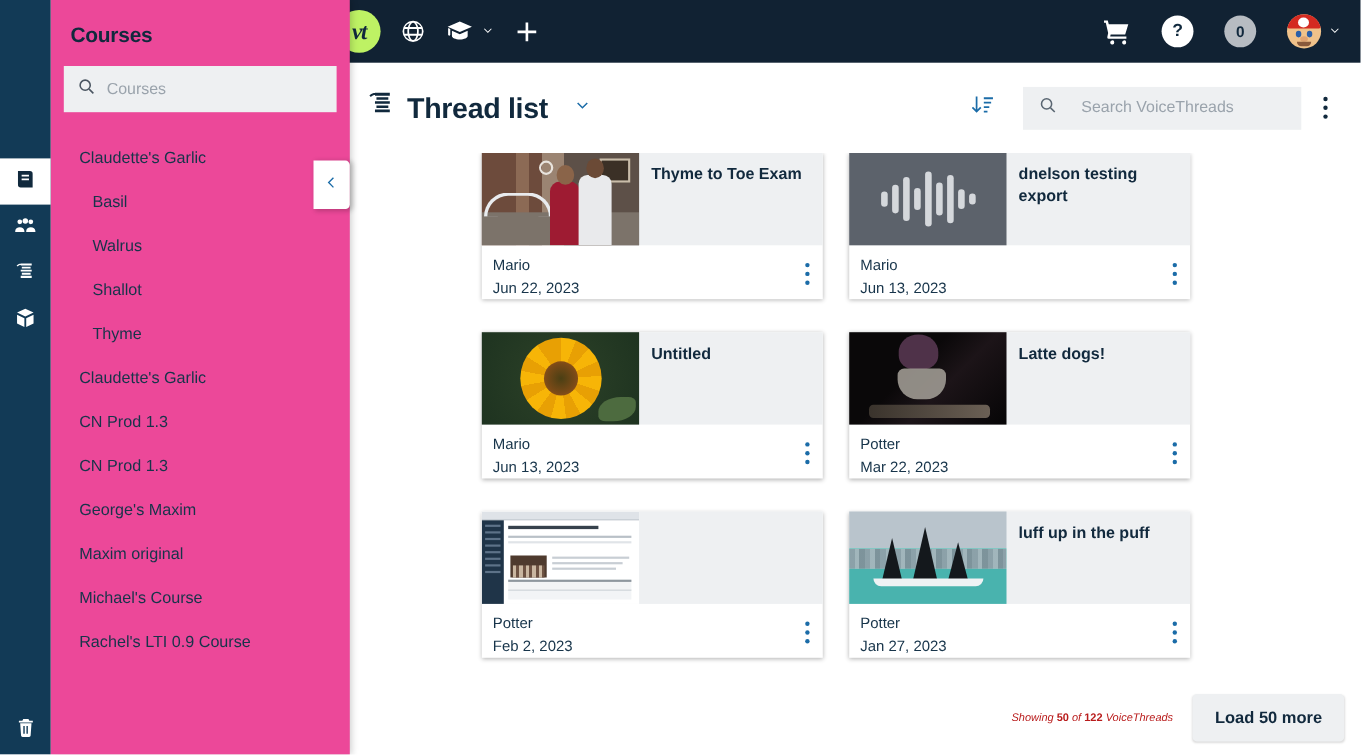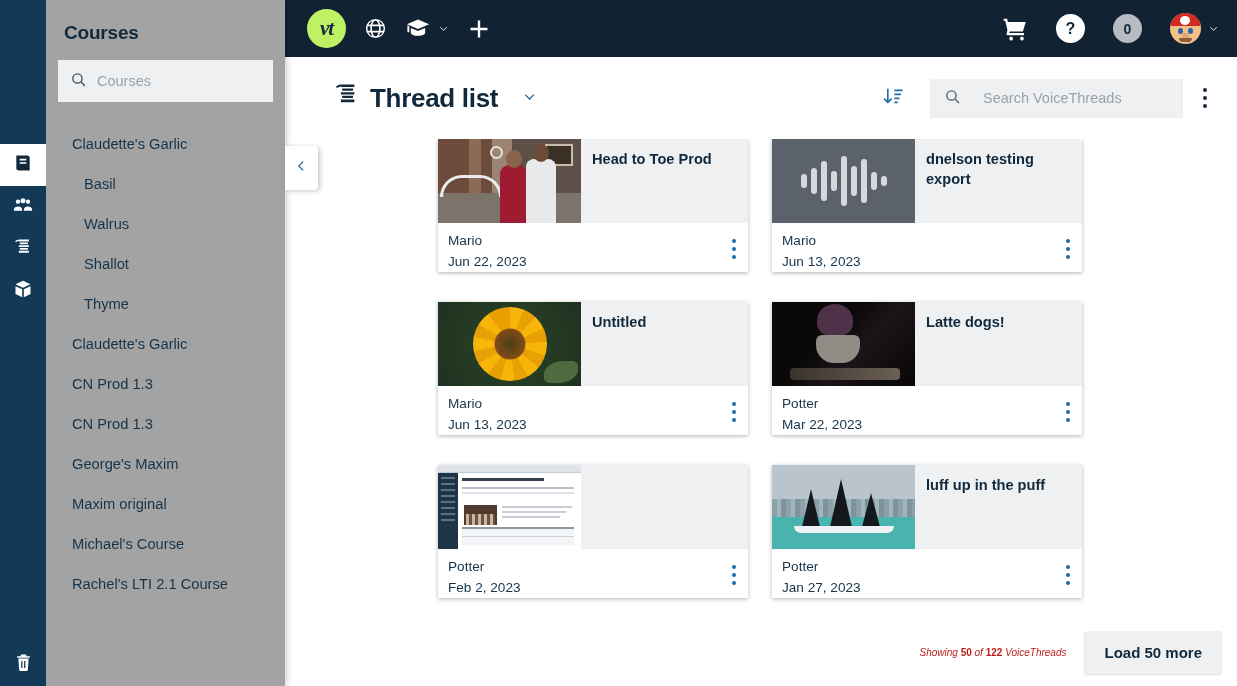--- a/index.html
+++ b/index.html
@@ -25,22 +25,22 @@
   }
   .rail-btn svg { width: 20px; height: 20px; fill: #ffffff; }
   .rail-btn.active { background: #ffffff; }
   .rail-btn.active svg { fill: #11293d; }
   .rail-trash { position: absolute; left: 0; bottom: 0px; width: 46px; height: 44px;
     display:flex; align-items:center; justify-content:center; cursor:pointer; }
   .rail-trash svg { width: 19px; height: 19px; fill: #ffffff; }
 
   
   .panel {
-    position: absolute; left: 46px; top: 0; width: 239px; height: 686px;
-    background: #a3a3a3;
+    position: absolute; left: 46px; top: 0; width: 272px; height: 686px;
+    background: #ec4899;
     box-shadow: 2px 0 6px rgba(0,0,0,0.18);
     z-index: 30;
     overflow: hidden;
   }
   .panel-title {
     font-size: 19px; font-weight: bold; color: #11293d;
     padding: 22px 0 0 18px; letter-spacing: -0.2px;
   }
   .panel-search {
     margin: 16px 12px 0 12px; height: 42px; background: #eef0f2;
@@ -317,21 +317,21 @@
         <div class="course-item child">Basil</div>
         <div class="course-item child">Walrus</div>
         <div class="course-item child">Shallot</div>
         <div class="course-item child">Thyme</div>
         <div class="course-item">Claudette's Garlic</div>
         <div class="course-item">CN Prod 1.3</div>
         <div class="course-item">CN Prod 1.3</div>
         <div class="course-item">George's Maxim</div>
         <div class="course-item">Maxim original</div>
         <div class="course-item">Michael's Course</div>
-        <div class="course-item">Rachel's LTI 2.1 Course</div>
+        <div class="course-item">Rachel's LTI 0.9 Course</div>
       </div>
   </div>
 
   <div class="collapse-tab">
     <span>
       <svg viewBox="0 0 24 24">
           <polyline points="15,4 7,12 15,20"></polyline>
         </svg>
     </span>
   </div>
@@ -433,21 +433,21 @@
             <div class="thumb th-exam">
               <div class="clock"></div>
               <div class="pic"></div>
               <div class="bed"></div>
               <div class="rail2"></div>
               <div class="kid"></div>
               <div class="kidhead"></div>
               <div class="adult"></div>
               <div class="adulthead"></div>
             </div>
-            <div class="card-title">Head to Toe Prod</div>
+            <div class="card-title">Thyme to Toe Exam</div>
           </div>
           <div class="card-foot">
             <div class="meta">
               <div>Mario</div>
               <div>Jun 22, 2023</div>
             </div>
             <div class="kebab">
               <span class="d"></span>
               <span class="d"></span>
               <span class="d"></span>

